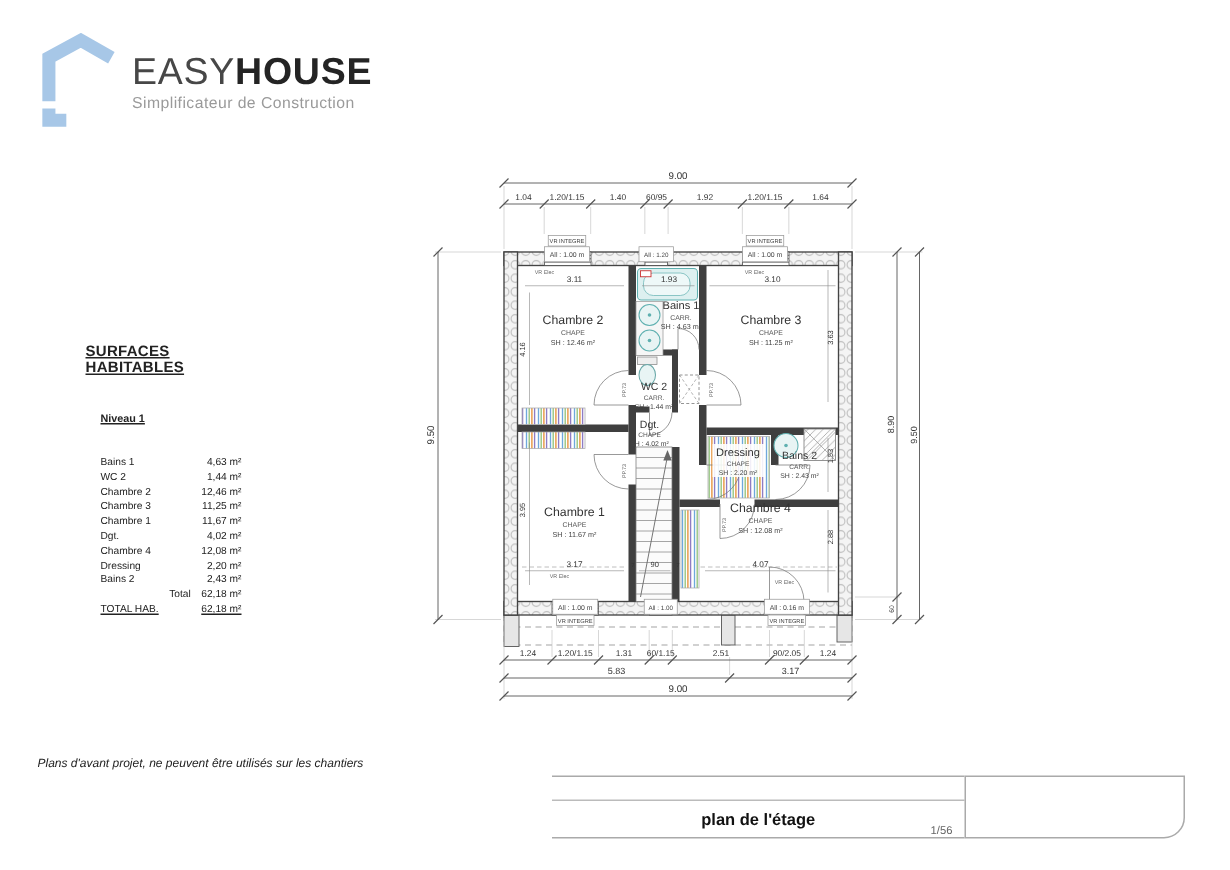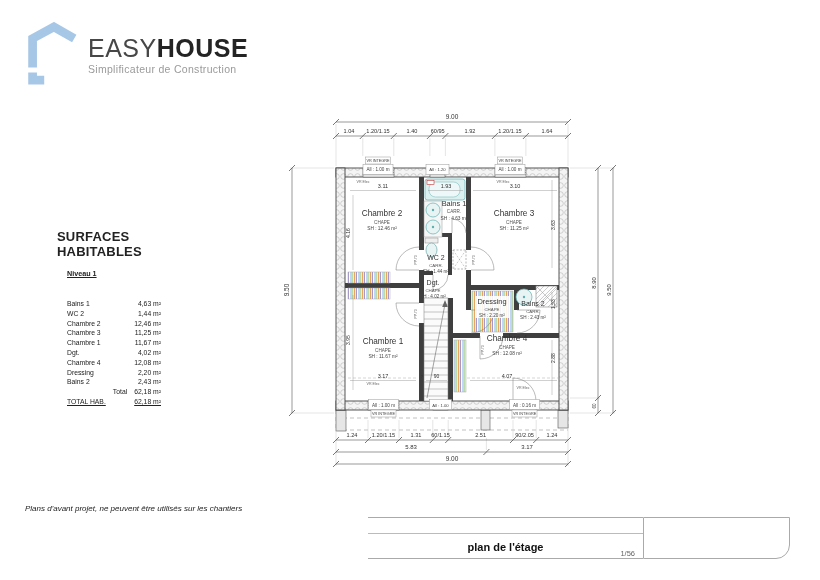--- a/index.html
+++ b/index.html
@@ -7,21 +7,21 @@
        font-family:"Liberation Sans", sans-serif;color:#333;}
   
   .logo{position:absolute;left:20px;top:22px;display:flex;align-items:flex-start;justify-content:flex-end;}
   .logo-text{margin-left:6px;margin-top:14px;line-height:1;}
   .brand{font-size:25px;letter-spacing:0.5px;}
   .brand .light{font-weight:400;color:#474747;}
   .brand .bold{font-weight:700;color:#242424;}
   .tagline{font-size:10.5px;color:#9a9a9a;margin-top:3px;letter-spacing:0.3px;}
   
   .surfaces{position:absolute;left:57px;top:229px;width:104px;font-size:6.8px;color:#222;}
-  .surf-title{font-size:13px;font-weight:700;letter-spacing:0.2px;margin-bottom:10px;}
+  .surf-title{font-size:10px;font-weight:700;text-decoration:underline;letter-spacing:0.2px;margin-bottom:23px;}
   .surf-level{font-size:7.2px;font-weight:700;text-decoration:underline;margin-left:10px;margin-bottom:22px;}
   .surf-rows{margin-left:10px;}
   .surf-row{display:flex;justify-content:space-between;height:9.8px;align-items:flex-start;}
   .surf-row .v{text-align:right;}
   .surf-total{display:flex;justify-content:flex-end;height:9.8px;}
   .surf-total .l{margin-right:7px;}
   .surf-hab{display:flex;justify-content:space-between;height:10px;margin-left:10px;}
   .surf-hab .l,.surf-hab .v{text-decoration:underline;}
   
   .plan{position:absolute;left:270px;top:100px;}

